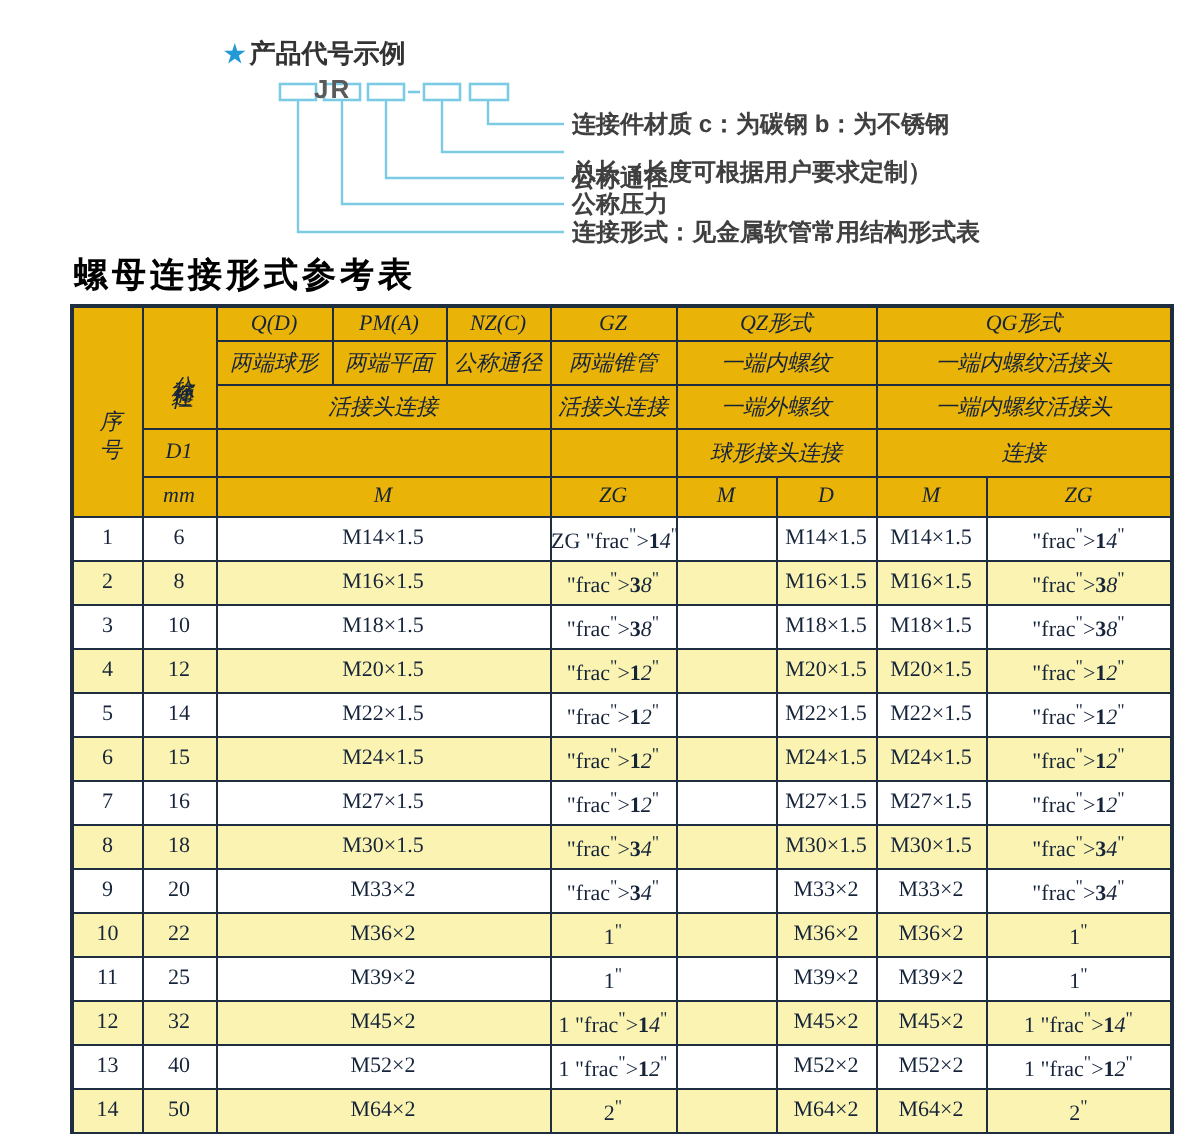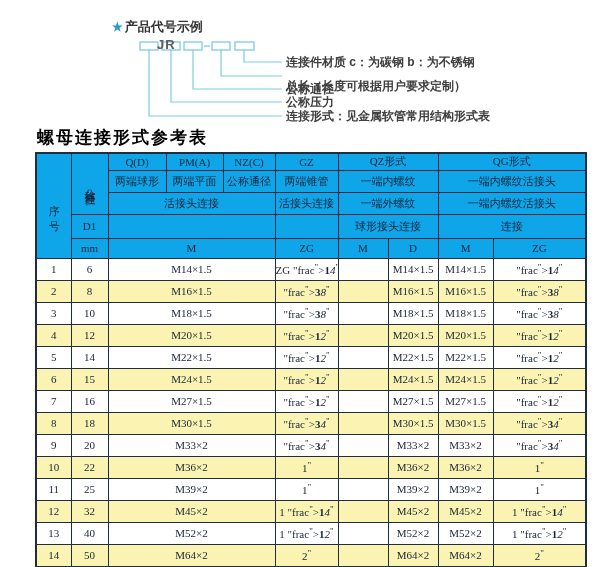--- a/index.html
+++ b/index.html
@@ -28,21 +28,21 @@
   table.ref{
     position:absolute;left:35px;top:152px;width:550px;
     border-collapse:collapse;table-layout:fixed;
     font-family:"Liberation Serif", serif;font-size:11px;color:#16243a;
   }
   table.ref th, table.ref td{
     border:1px solid #1e2d3f;padding:0;text-align:center;vertical-align:middle;
     overflow:hidden;white-space:nowrap;
   }
   table.ref{border:2px solid #1e2d3f;}
-  thead th{background:#0ea5e9;font-weight:normal;}
+  thead th{background:#eab308;font-weight:normal;font-style:italic;}
   .cn{font-family:"Liberation Sans", sans-serif;font-size:11px;}
   .hr1{height:17px;}.hr2{height:22px;}.hr3{height:22px;}.hr4{height:24px;margin-left:44px;}.hr5{height:20px;margin-top:28px;}
   tbody td{height:21px;background:#ffffff;}
   tbody tr.alt td{background:#faf3b2;}
   .vert{writing-mode:vertical-rl;text-orientation:upright;letter-spacing:2px;}
   .vert-seq{writing-mode:vertical-rl;text-orientation:upright;letter-spacing:16px;padding-top:14px;}
   .inch{font-size:9px;vertical-align:4px;}
 </style>
 </head>
 <body>

